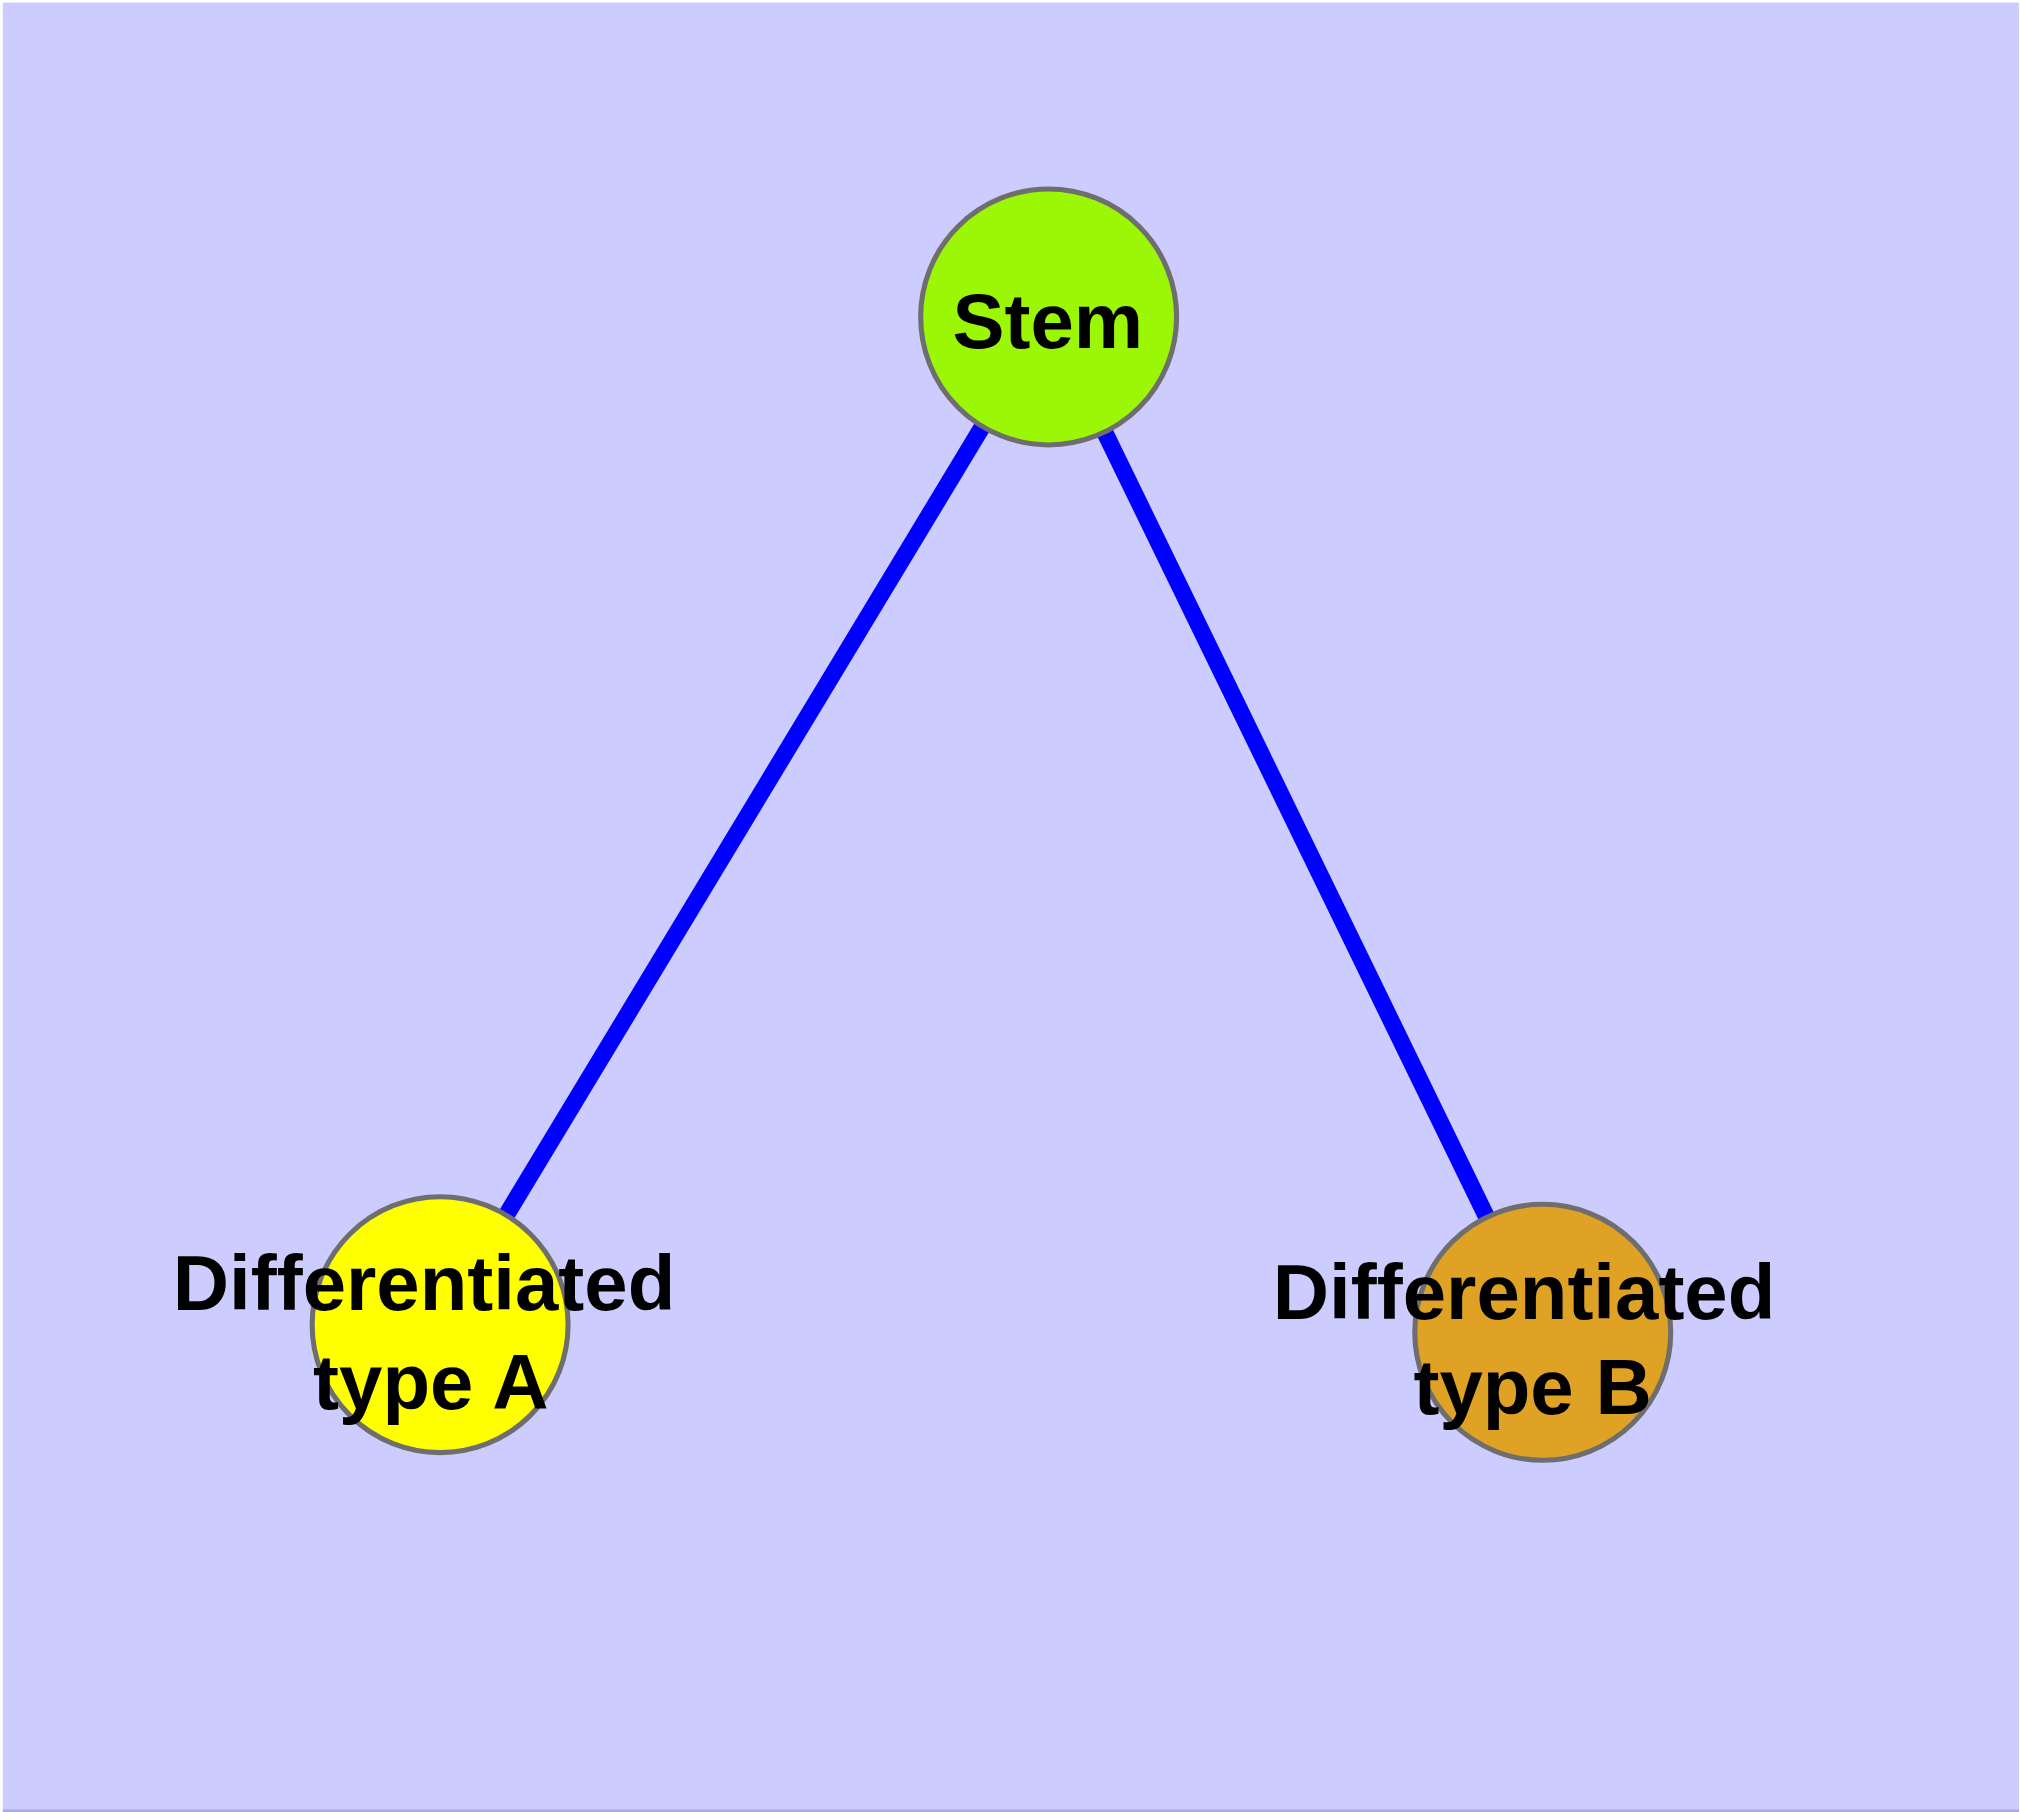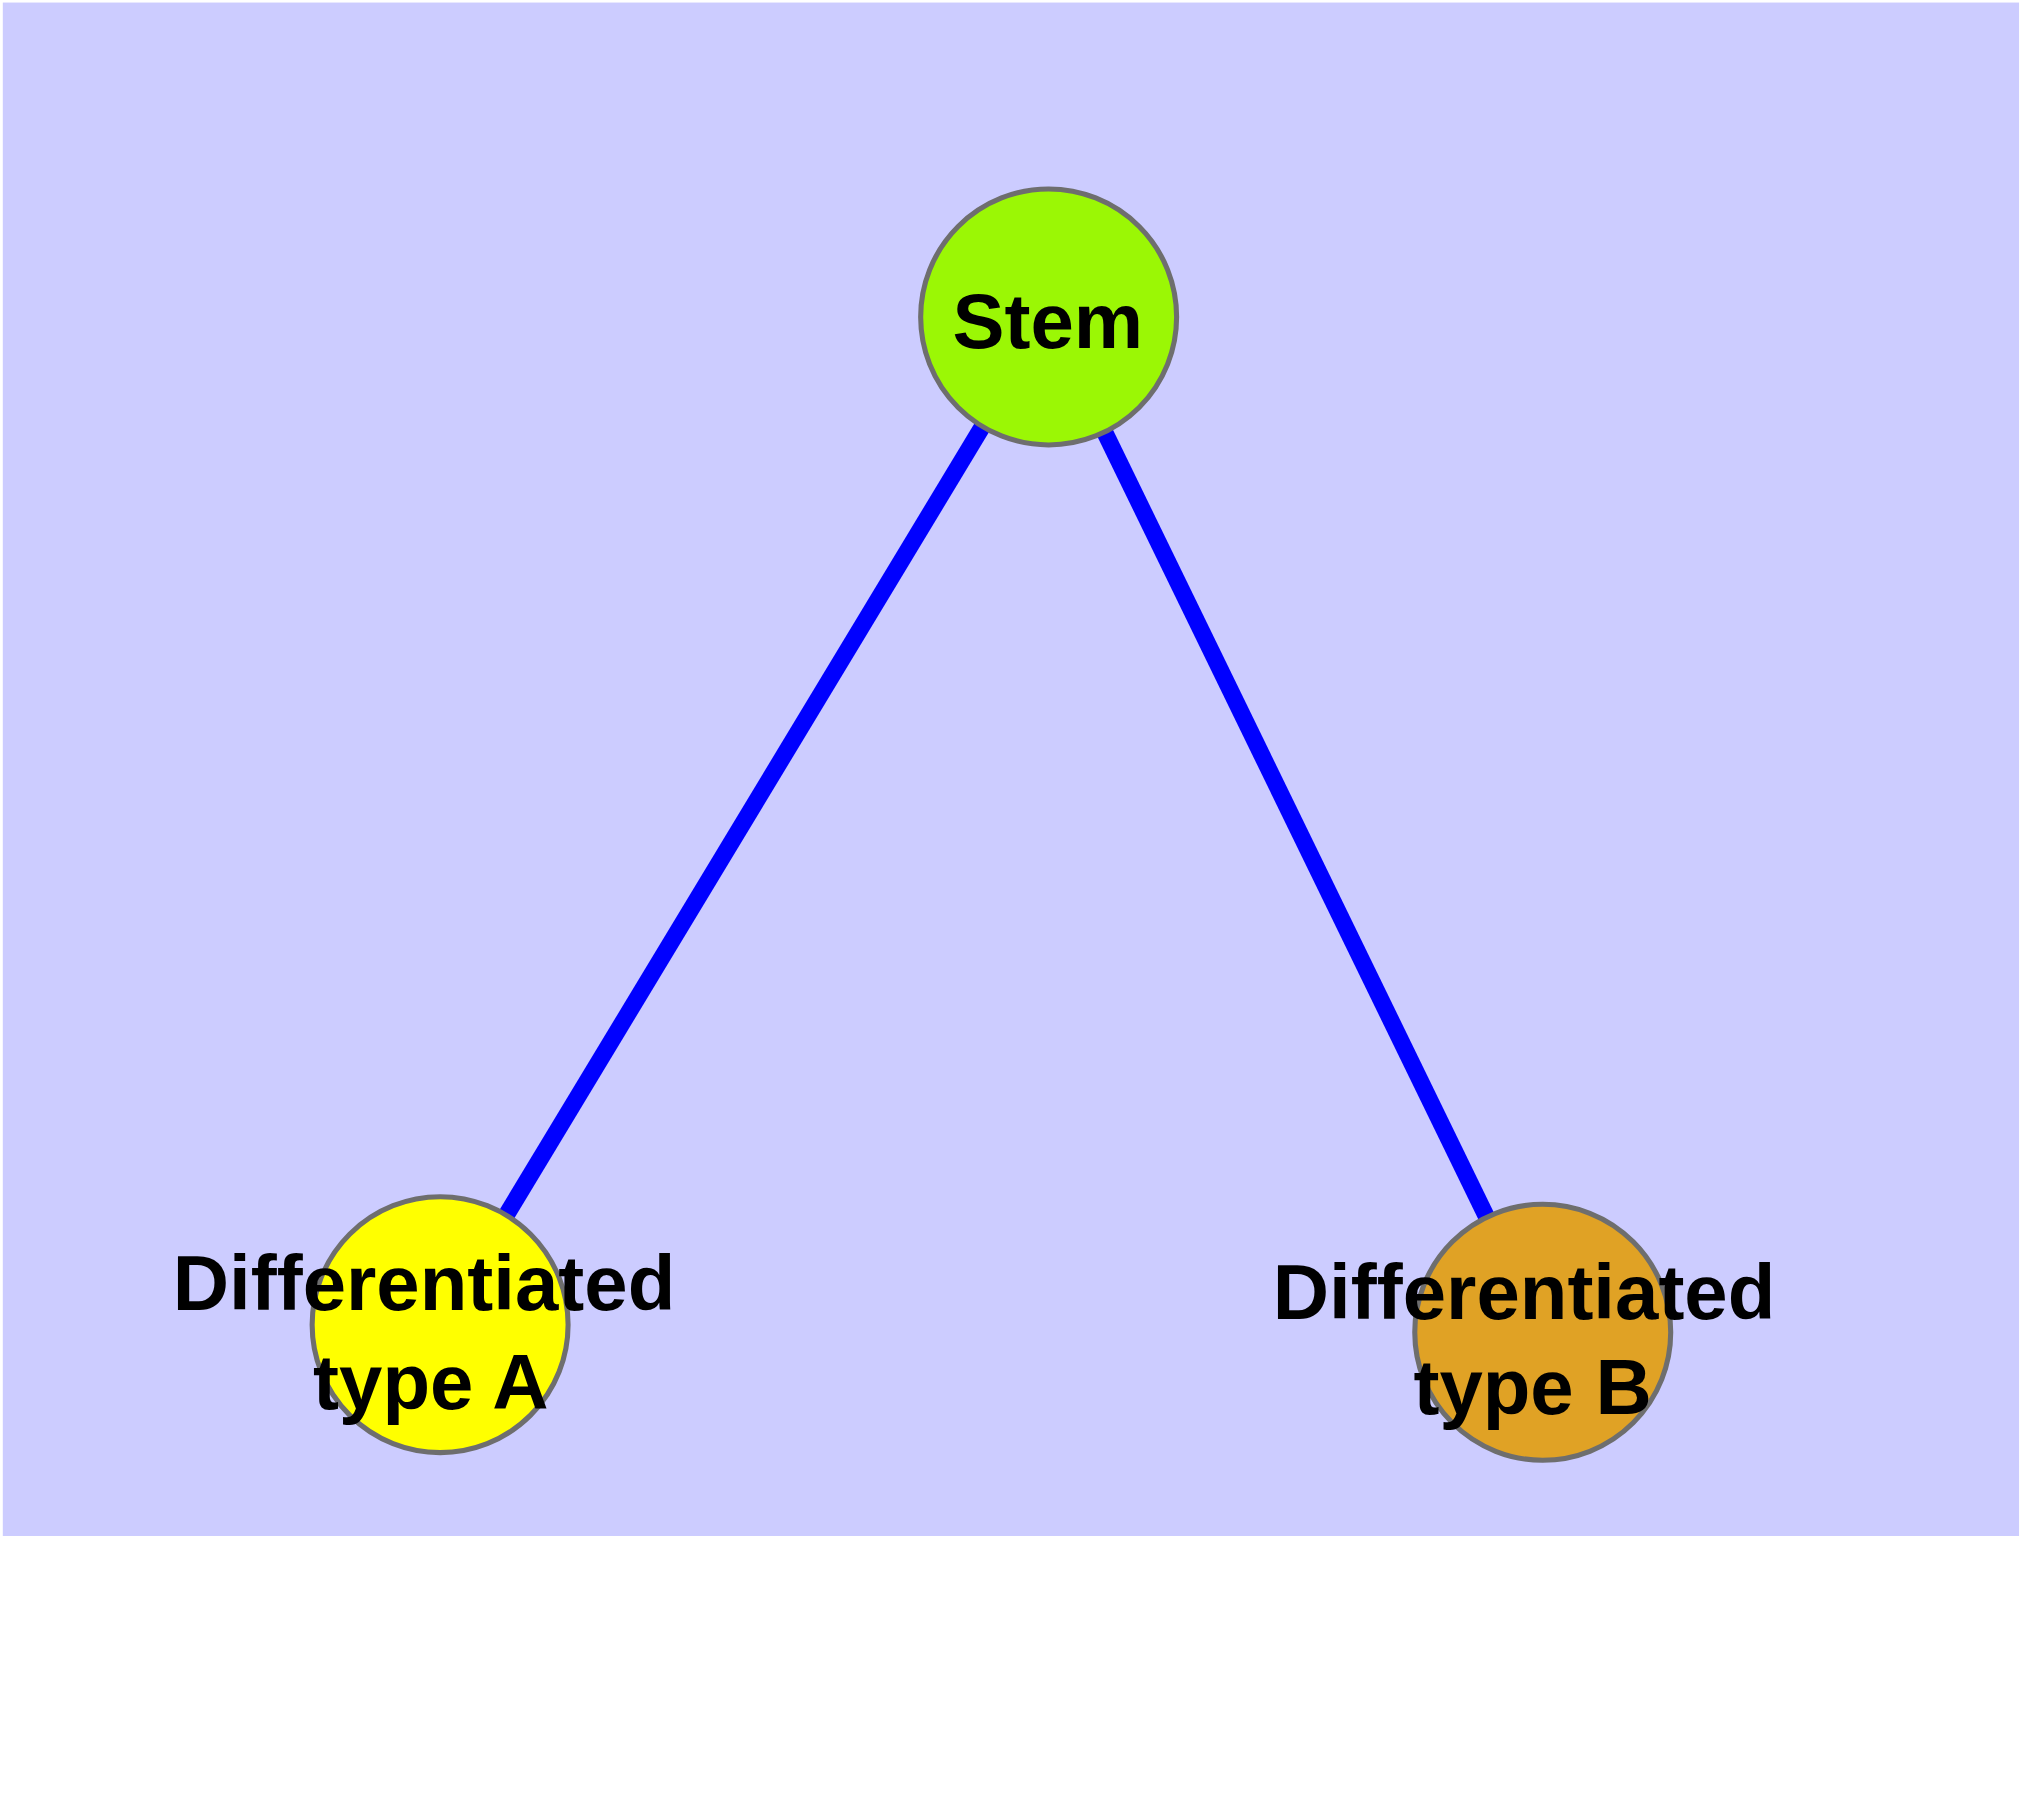--- a/index.html
+++ b/index.html
@@ -3,21 +3,21 @@
 <meta charset="utf-8">
 <style>
   html, body {
     margin: 0;
     padding: 0;
     background: #FFFFFF;
     font-family: "Liberation Sans", sans-serif;
   }
   #stage {
     width: 2021px;
-    height: 1536px;
+    height: 1812px;
     position: relative;
     text-align: right;
   }
   svg { display: block; }
   .node-label {
     font-family: "Liberation Sans", "DejaVu Sans", sans-serif;
     font-weight: bold;
   }
 </style>
 </head>

